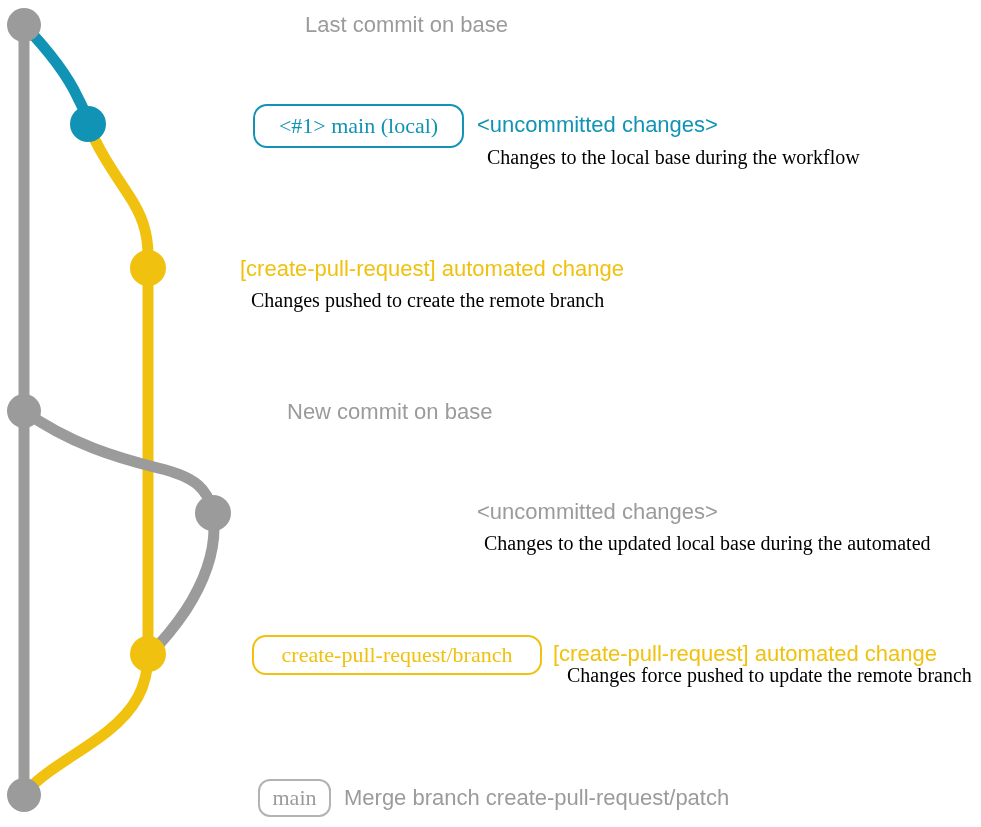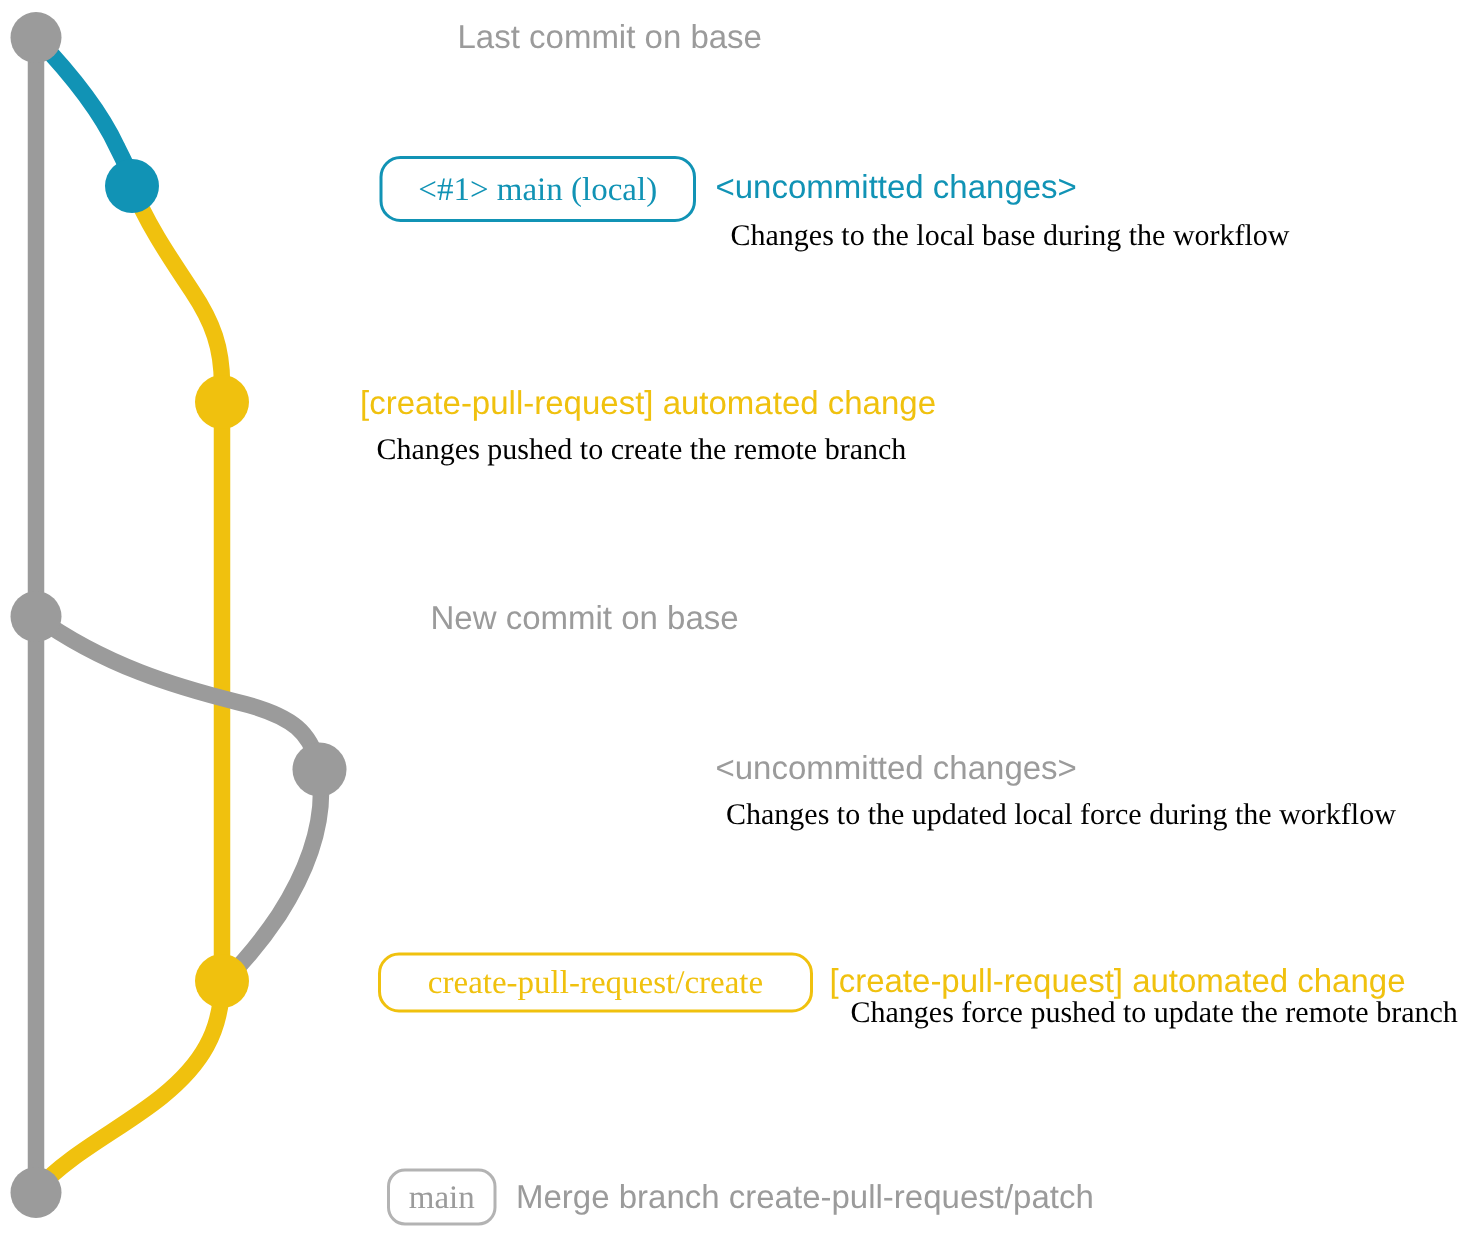--- a/index.html
+++ b/index.html
@@ -97,22 +97,22 @@
   <div id="local1-badge" class="badge badge-teal">&lt;#1&gt; main (local)</div>
   <div id="local1-title" class="t t-sans c-teal">&lt;uncommitted changes&gt;</div>
   <div id="local1-desc" class="t t-serif">Changes to the local base during the workflow</div>
 
   <div id="push1-title" class="t t-sans c-yellow">[create-pull-request] automated change</div>
   <div id="push1-desc" class="t t-serif">Changes pushed to create the remote branch</div>
 
   <div id="new-commit-text" class="t t-sans c-gray">New commit on base</div>
 
   <div id="local2-title" class="t t-sans c-gray">&lt;uncommitted changes&gt;</div>
-  <div id="local2-desc" class="t t-serif">Changes to the updated local force during the workflow</div>
+  <div id="local2-desc" class="t t-serif">Changes to the updated local base during the automated</div>
 
-  <div id="push2-badge" class="badge badge-yellow">create-pull-request/create</div>
+  <div id="push2-badge" class="badge badge-yellow">create-pull-request/branch</div>
   <div id="push2-title" class="t t-sans c-yellow">[create-pull-request] automated change</div>
   <div id="push2-desc" class="t t-serif">Changes force pushed to update the remote branch</div>
 
   <div id="merge-badge" class="badge badge-gray">main</div>
   <div id="merge-text" class="t t-sans c-gray">Merge branch create-pull-request/patch</div>
 
 </div>
 
 </body></html>

